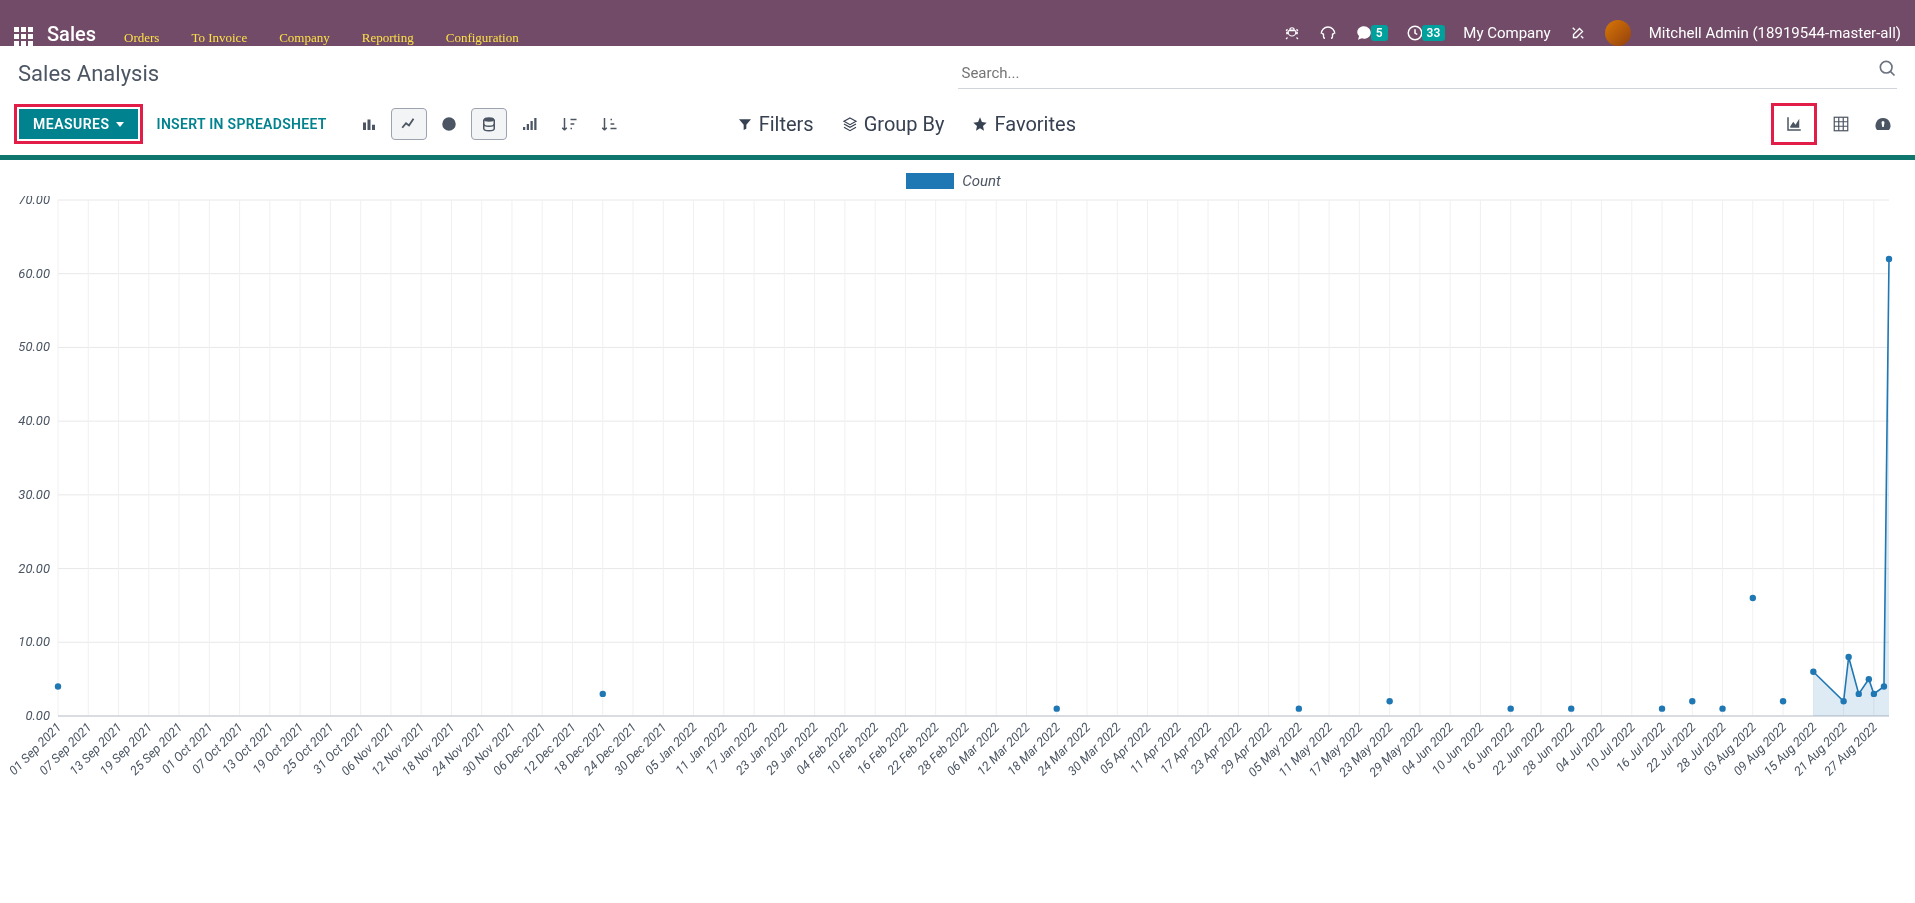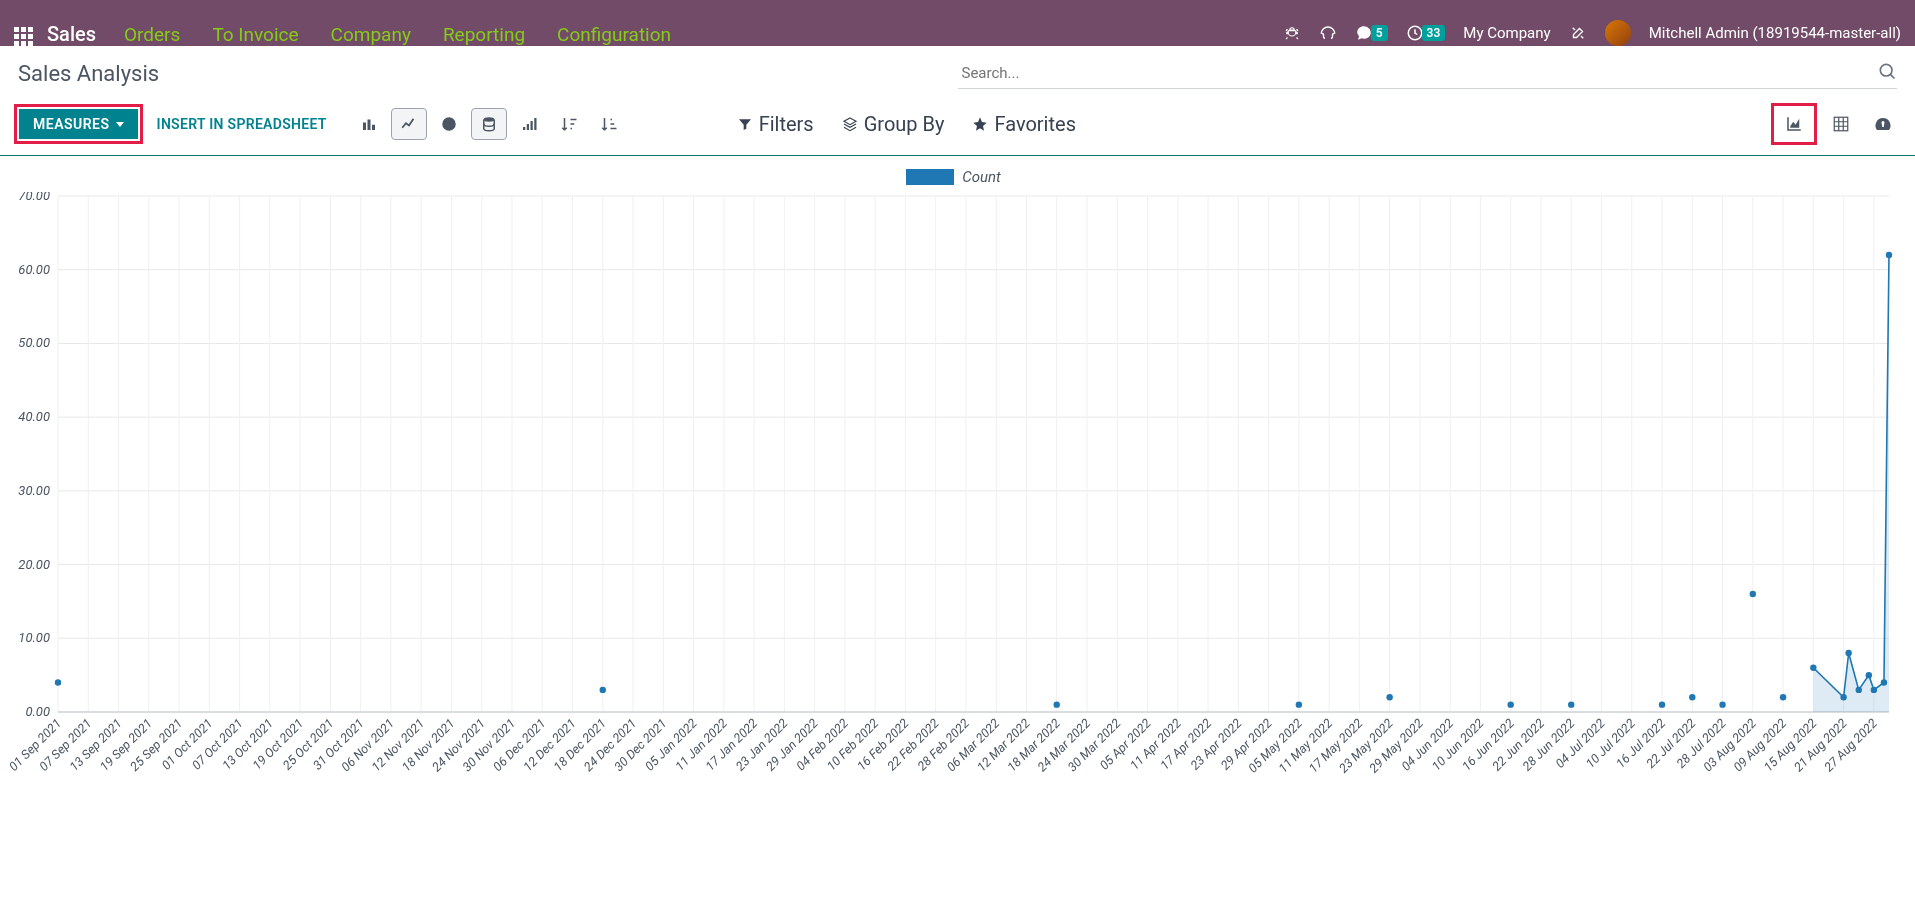--- a/index.html
+++ b/index.html
@@ -3,35 +3,35 @@
 <meta charset="utf-8">
 <style>
   * { box-sizing: border-box; margin:0; padding:0; font-family: -apple-system, BlinkMacSystemFont, "Segoe UI", Roboto, sans-serif; }
   body { background:#fff; color:#374151; }
   
   .topbar { display:flex; align-items:flex-end; height:46px; background:#714b67; color:#fff; padding:0 14px; }
   .apps-icon { display:grid; grid-template-columns:repeat(3,5px); grid-template-rows:repeat(3,5px); gap:2px; margin-right:14px; cursor:pointer;}
   .apps-icon span { background:#fff; }
   .app-name { font-size:20px; font-weight:500; margin-right:28px; }
   .menu { display:flex; gap:32px; }
-  .menu-item { color:#84cc16; font-size:19px; cursor:pointer; }
+  .menu-item { color:#fde047; font-size:13px; cursor:pointer;font-family:Liberation Serif, serif; }
   .right { margin-left:auto; display:flex; align-items:center; gap:18px; }
   .icon { width:18px; height:18px; display:inline-flex; align-items:center; justify-content:center; position:relative; }
   .badge { background:#00a09d; color:#fff; font-size:12px; padding:1px 5px; border-radius:3px; font-weight:600; margin-left:-2px; }
   .company { font-size:15px; }
   .avatar { width:26px; height:26px; border-radius:50%; background:linear-gradient(135deg,#d97706,#92400e); }
   .user { font-size:15px; }
   
   .title-row { display:flex; align-items:center; padding:12px 18px 10px; }
   .page-title { font-size:22px; color:#4b5563; }
-  .search-wrap { margin-left:auto; flex:0 0 50%; display:flex; align-items:center; border-bottom:1px solid #d1d5db; }
+  .search-wrap { margin-left:auto; flex:0 0 50%; display:flex; border-bottom:1px solid #d1d5db; }
   .search-input { flex:1; border:none; outline:none; font-size:15px; padding:6px 4px; color:#374151; }
   .search-icon { color:#6b7280; margin-left:auto; }
   
-  .controls { display:flex; align-items:center; padding:4px 14px 10px; border-bottom:1px solid #0f766e; }
+  .controls { display:flex; align-items:center; padding:4px 14px 10px; border-bottom:5px solid #0f766e; }
   .hl-red { border:3px solid #e11d48; padding:2px; }
   .measures-btn { background:#00838f; color:#fff; border:none; padding:7px 14px; font-size:14px; font-weight:600; letter-spacing:0.5px; cursor:pointer; display:flex; align-items:center; gap:6px; }
   .caret-down { width:0;height:0;border-left:4px solid transparent;border-right:4px solid transparent;border-top:5px solid currentColor; }
   .spreadsheet-btn { color:#00838f; font-weight:600; font-size:14px; background:none; border:none; margin-left:14px; cursor:pointer; letter-spacing:0.3px;}
   .chart-type-group { display:flex; gap:4px; margin-left:24px; }
   .chart-btn { width:36px; height:32px; background:none; border:1px solid transparent; border-radius:4px; cursor:pointer; display:flex; align-items:center; justify-content:center; color:#4b5563; }
   .chart-btn.active { border-color:#9ca3af; background:#f3f4f6; }
   .chart-btn svg { width:18px; height:18px; }
   .opt-group { display:flex; gap:28px; margin-left:110px; color:#374151; font-size:20px; }
   .opt { display:flex; align-items:center; gap:6px; cursor:pointer; }

